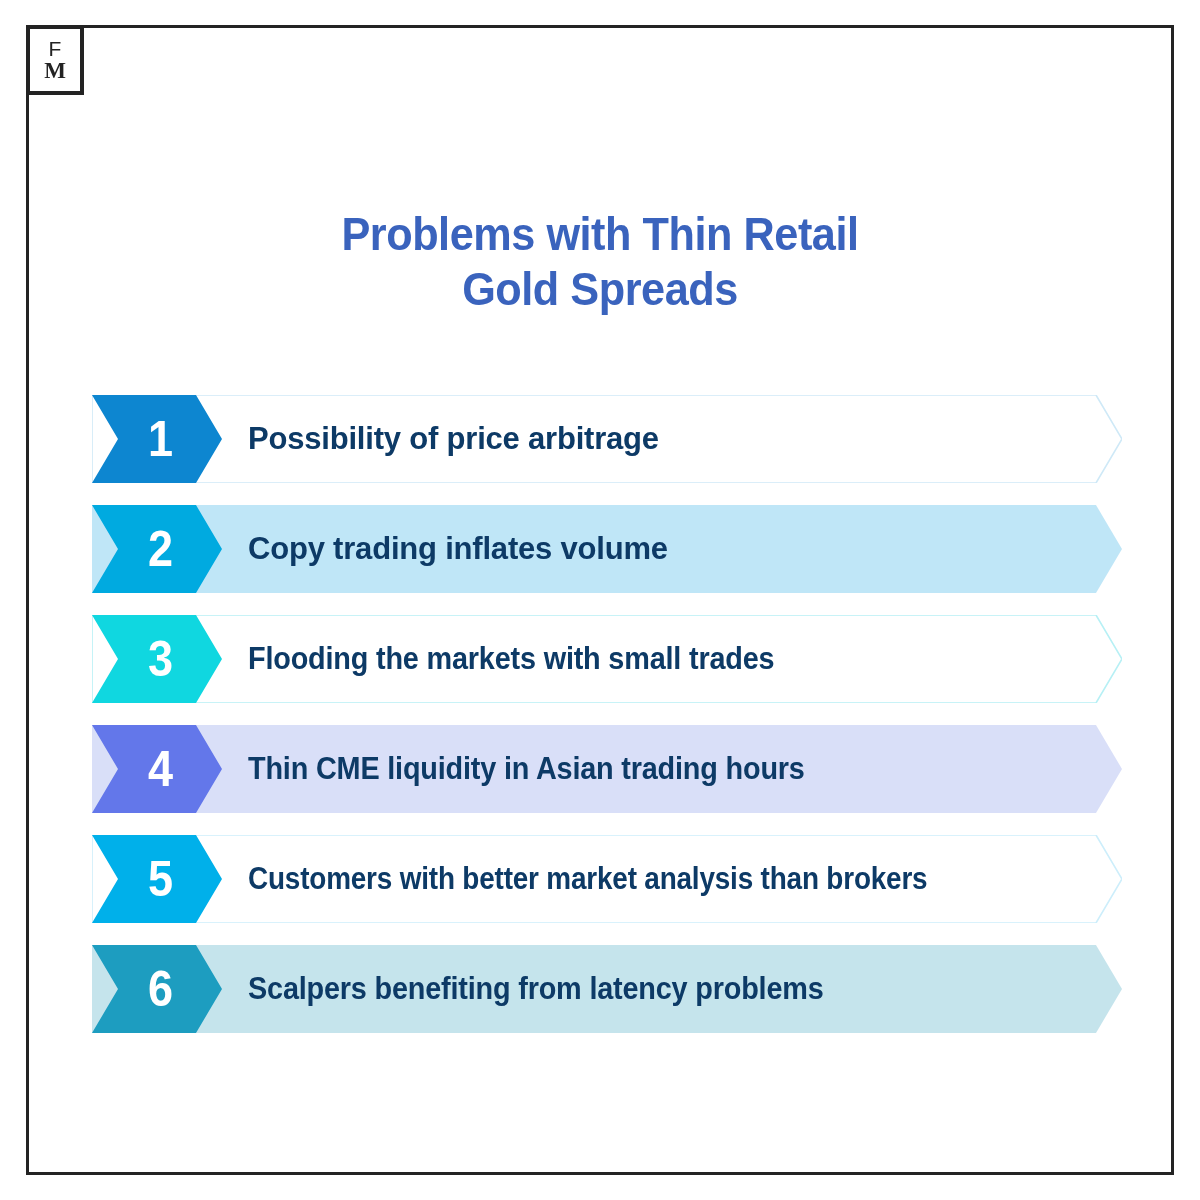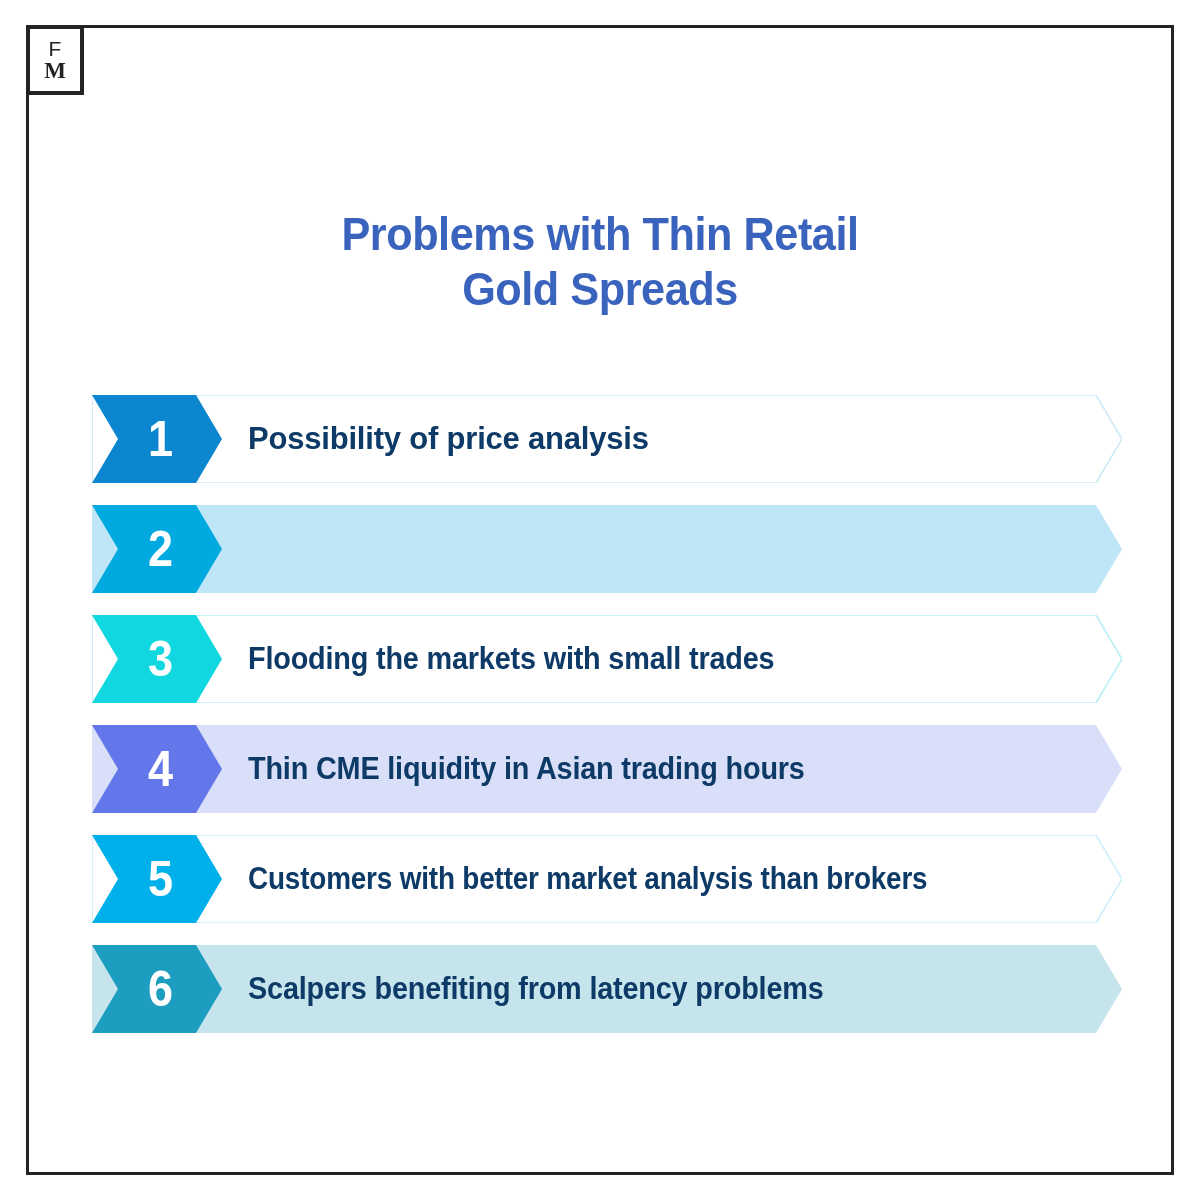--- a/index.html
+++ b/index.html
@@ -175,34 +175,35 @@
           <svg viewBox="0 0 1030 88" xmlns="http://www.w3.org/2000/svg">
             <polygon points="0,0 1004,0 1030,44 1004,88 0,88" fill="#ffffff" stroke="#cfe9f7" stroke-width="1.6"></polygon>
           </svg>
         </div>
         <div class="badge">
           <svg viewBox="0 0 130 88" xmlns="http://www.w3.org/2000/svg">
             <polygon points="0,0 104,0 130,44 104,88 0,88 26,44" fill="#0d86d0"></polygon>
           </svg>
         </div>
         <div class="badge-num">1</div>
-        <div class="row-text">Possibility of price analysis</div>
+        <div class="row-text">Possibility of price arbitrage</div>
       </div>
       <div class="row" style="top: 505px;">
         <div class="row-body">
           <svg viewBox="0 0 1030 88" xmlns="http://www.w3.org/2000/svg">
             <polygon points="0,0 1004,0 1030,44 1004,88 0,88" fill="#bfe6f7" stroke="none" stroke-width="0"></polygon>
           </svg>
         </div>
         <div class="badge">
           <svg viewBox="0 0 130 88" xmlns="http://www.w3.org/2000/svg">
             <polygon points="0,0 104,0 130,44 104,88 0,88 26,44" fill="#00aae0"></polygon>
           </svg>
         </div>
         <div class="badge-num">2</div>
+        <div class="row-text">Copy trading inflates volume</div>
       </div>
       <div class="row" style="top: 615px;">
         <div class="row-body">
           <svg viewBox="0 0 1030 88" xmlns="http://www.w3.org/2000/svg">
             <polygon points="0,0 1004,0 1030,44 1004,88 0,88" fill="#ffffff" stroke="#b7f0f5" stroke-width="1.6"></polygon>
           </svg>
         </div>
         <div class="badge">
           <svg viewBox="0 0 130 88" xmlns="http://www.w3.org/2000/svg">
             <polygon points="0,0 104,0 130,44 104,88 0,88 26,44" fill="#10d7e0"></polygon>

